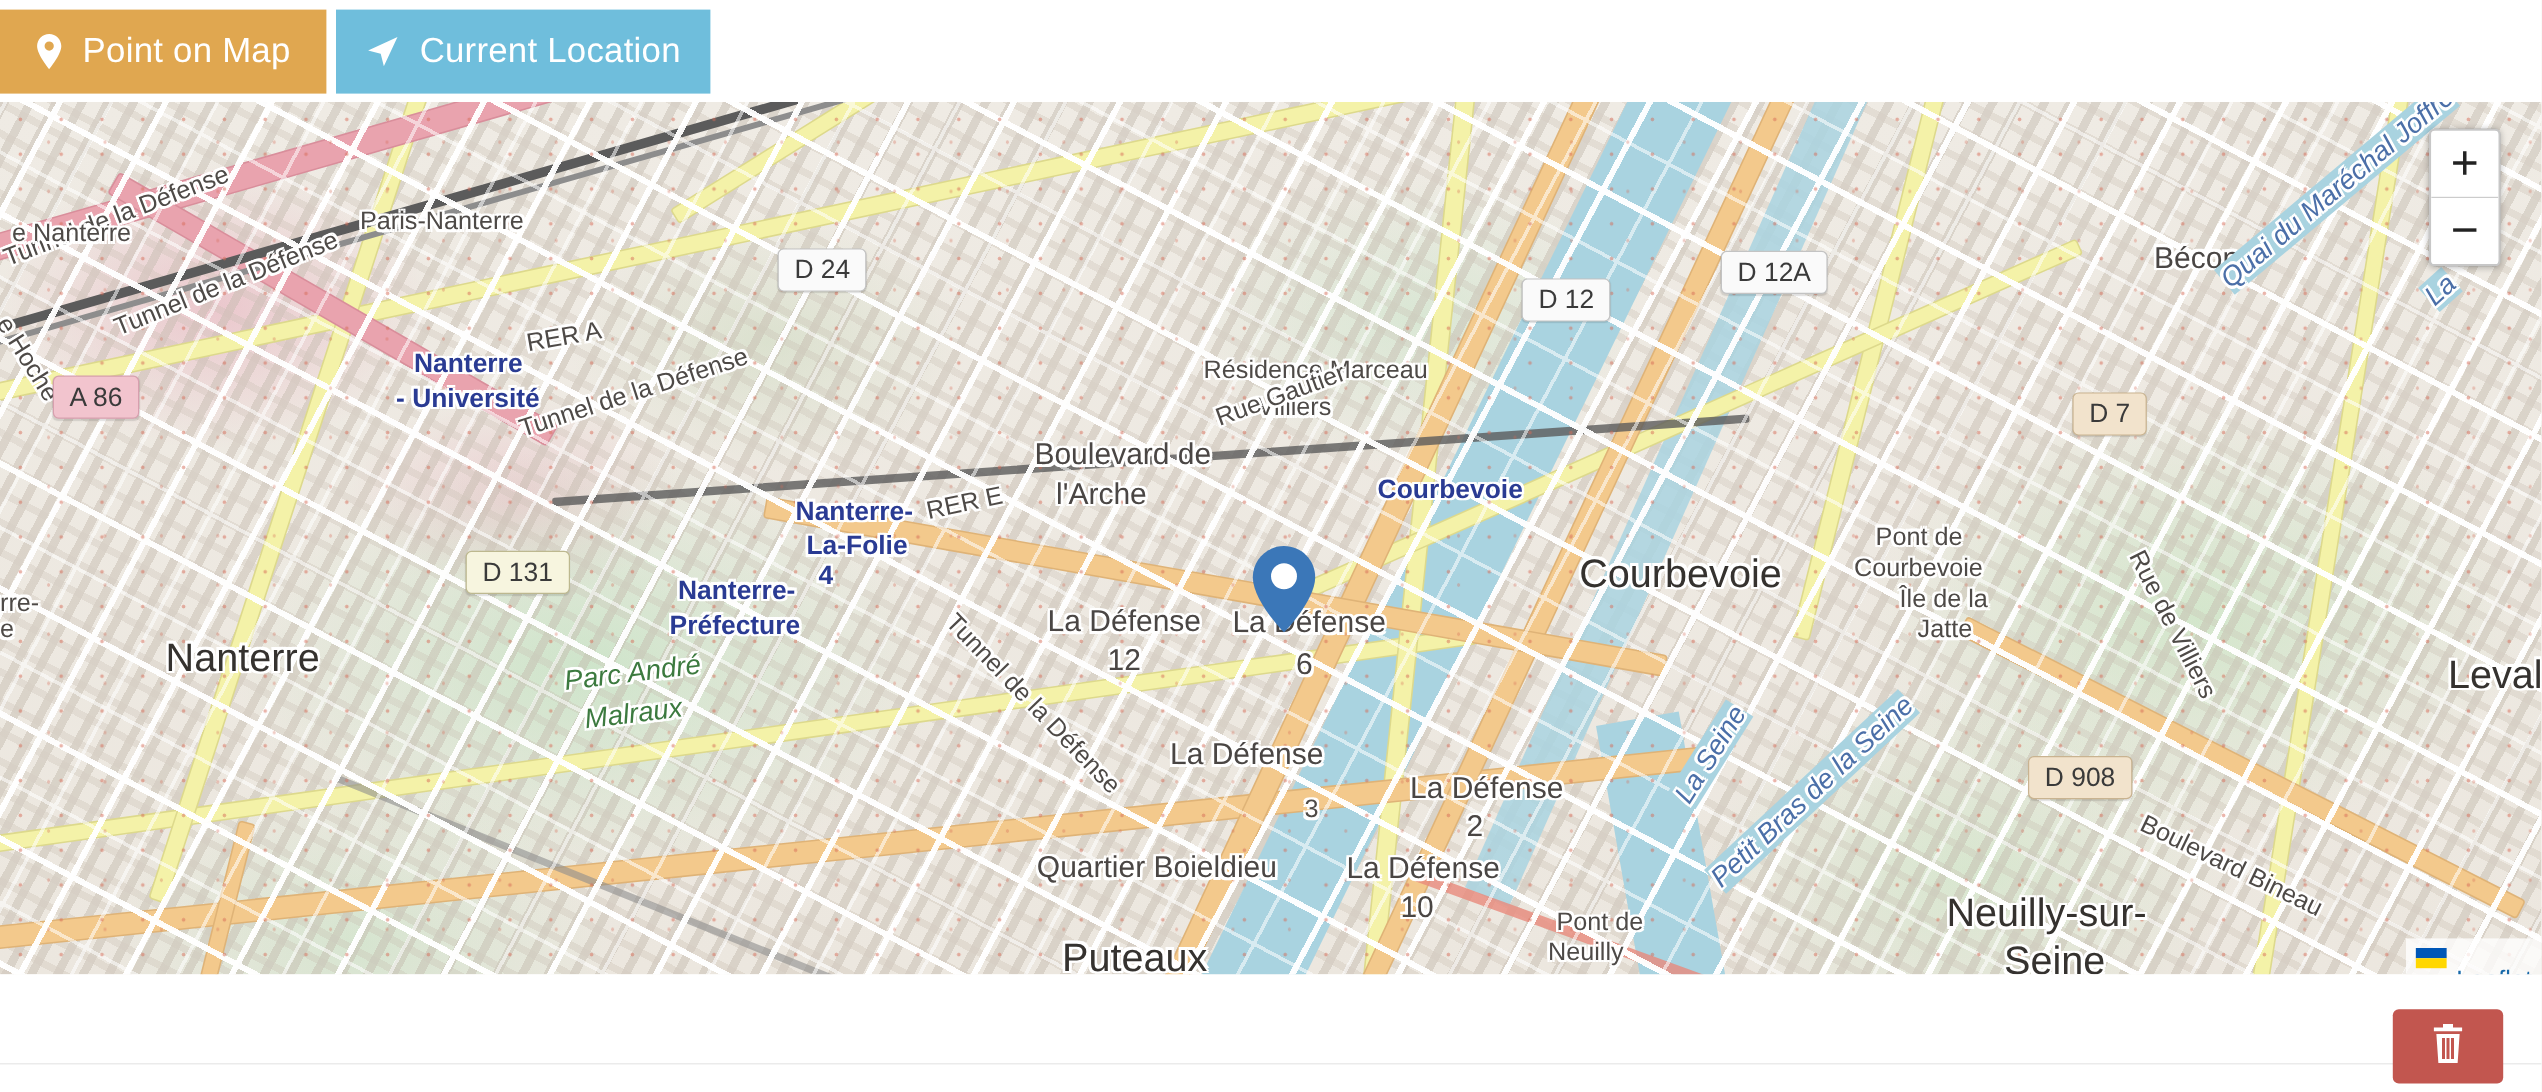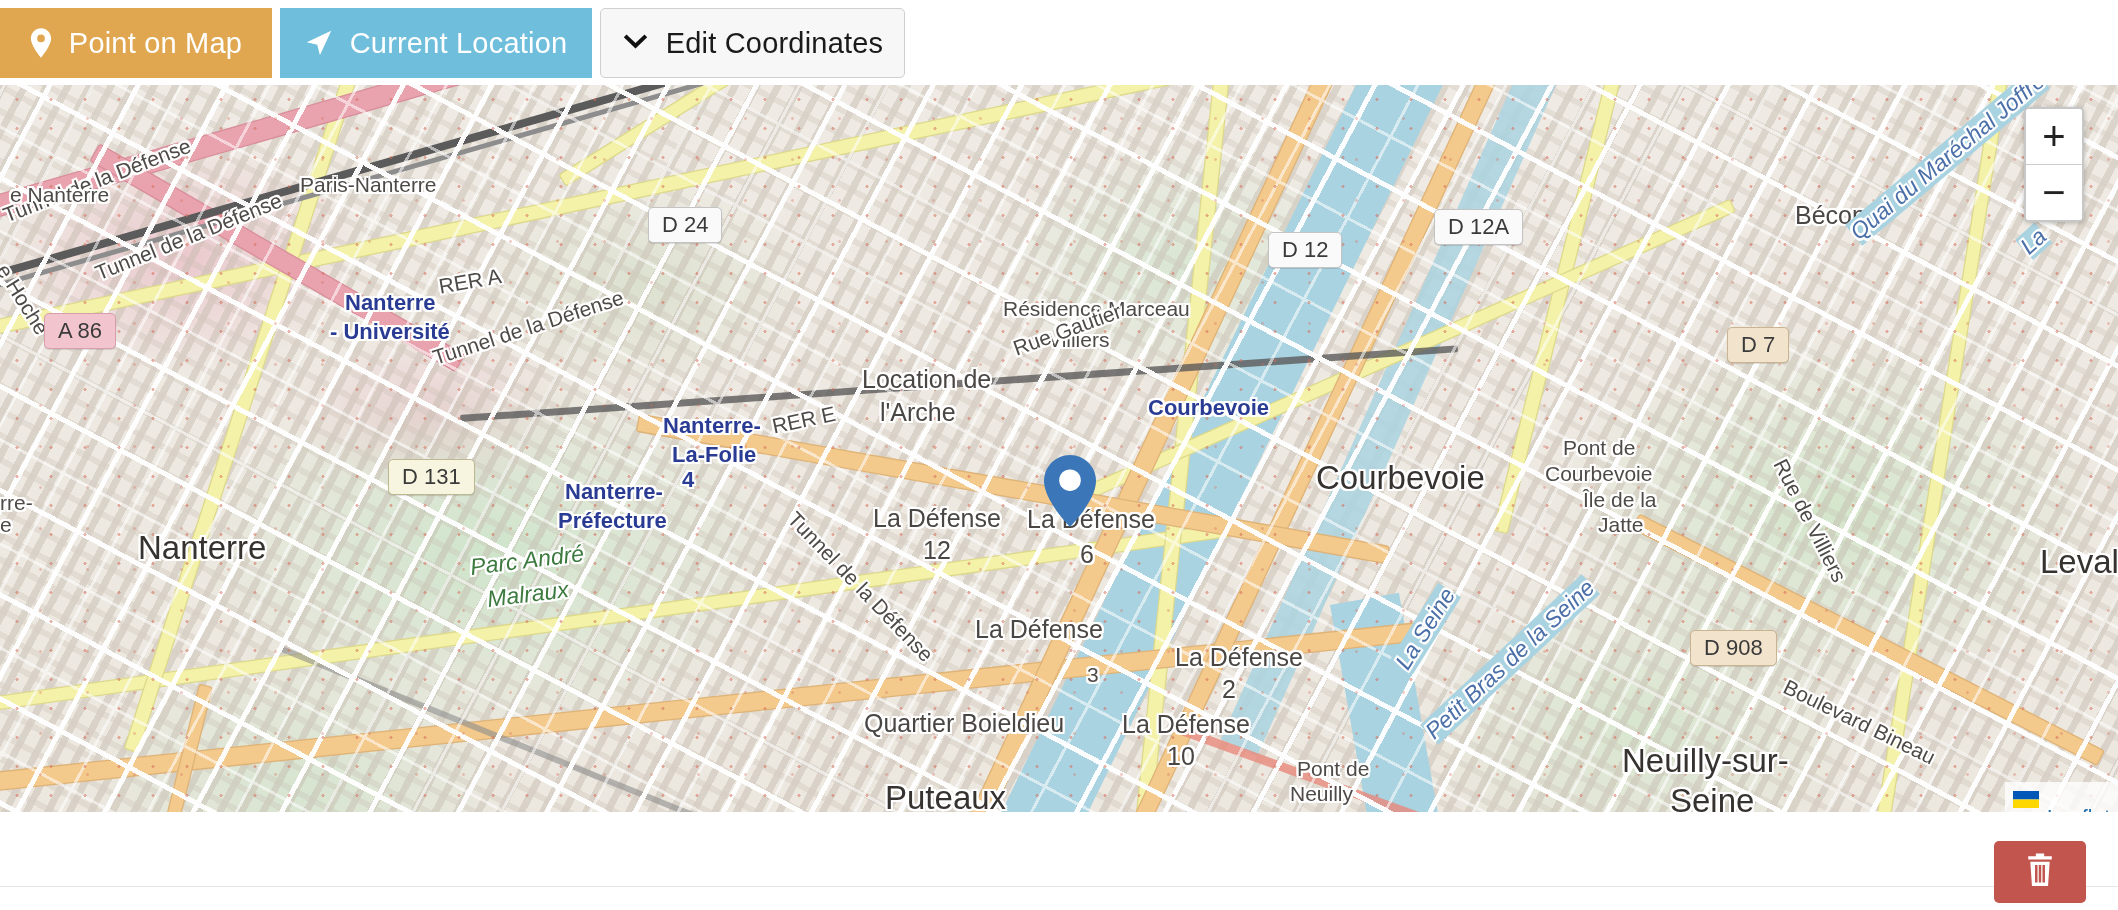--- a/index.html
+++ b/index.html
@@ -157,28 +157,20 @@
 
   <div class="btn" id="btn-point">
     <span class="ico">
       <svg width="22" height="30" viewBox="0 0 24 32">
           <path d="M12 0C5.9 0 1 4.9 1 11c0 8 11 21 11 21s11-13 11-21C23 4.9 18.1 0 12 0zm0 15.2a4.2 4.2 0 1 1 0-8.4 4.2 4.2 0 0 1 0 8.4z" fill="#fff"></path>
         </svg>
     </span>
     <span class="lbl">Point on Map</span>
   </div>
 
-  <div class="btn" id="btn-edit">
-    <span class="ico">
-      <svg width="27" height="18" viewBox="0 0 30 20">
-          <path d="M2 3.5 15 16 28 3.5l-3-3L15 10 5 .5z" fill="#111"></path>
-        </svg>
-    </span>
-    <span class="lbl">Edit Coordinates</span>
-  </div>
 
 </div>
 
 <div id="map">
 
   <div id="tiles"></div>
   <div id="buildings"></div>
 
   <div class="water" style="left:1395px;top:-80px;width:78px;height:980px;transform:rotate(26deg);"></div>
   <div class="water" style="left:1530px;top:-40px;width:40px;height:760px;transform:rotate(24deg);opacity:.85;"></div>
@@ -227,21 +219,21 @@
       <div class="lab place place" style="left: 1080px; top: 455px;">6</div>
       <div class="lab place citybig" style="left: 975px; top: 530px;">La Défense</div>
       <div class="lab place place" style="left: 1175px; top: 558px;">La Défense</div>
       <div class="lab place place" style="left: 1222px; top: 590px;">2</div>
       <div class="lab place place" style="left: 1122px; top: 625px;">La Défense</div>
       <div class="lab place place" style="left: 1167px; top: 657px;">10</div>
       <div class="lab place small" style="left: 1087px; top: 578px;">3</div>
       <div class="lab place place" style="left: 864px; top: 624px;">Quartier Boieldieu</div>
       <div class="lab place small" style="left: 1003px; top: 212px;">Résidence Marceau</div>
       <div class="lab place small" style="left: 1048px; top: 243px;">Villiers</div>
-      <div class="lab place place" style="left: 862px; top: 280px;">Location de</div>
+      <div class="lab place place" style="left: 862px; top: 280px;">Boulevard de</div>
       <div class="lab place place" style="left: 880px; top: 313px;">l'Arche</div>
       <div class="lab place small" style="left: 1563px; top: 351px;">Pont de</div>
       <div class="lab place small" style="left: 1545px; top: 377px;">Courbevoie</div>
       <div class="lab place small" style="left: 1583px; top: 403px;">Île de la</div>
       <div class="lab place small" style="left: 1598px; top: 428px;">Jatte</div>
       <div class="lab place small" style="left: 1297px; top: 672px;">Pont de</div>
       <div class="lab place small" style="left: 1290px; top: 697px;">Neuilly</div>
       <div class="lab station" style="left: 345px; top: 205px;">Nanterre</div>
       <div class="lab station" style="left: 330px; top: 234px;">- Université</div>
       <div class="lab station" style="left: 663px; top: 328px;">Nanterre-</div>

